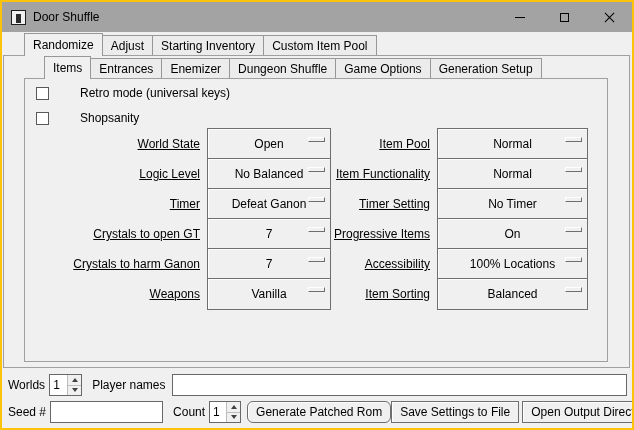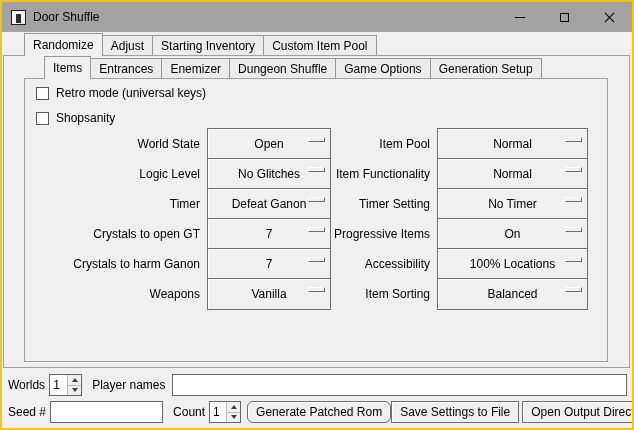--- a/index.html
+++ b/index.html
@@ -87,34 +87,34 @@
   .tab + .tab { margin-left: -1px; }
   .tab.selected {
     height: 23px;
     margin-bottom: -1px;
     background: #f0f0f0;
     position: relative;
     z-index: 3;
   }
 
   
-  .cb-row { position: absolute; left: 34px; display: flex; align-items: center; height: 16px; }
+  .cb-row { position: absolute; left: 34px; display: flex; align-items: center; height: 16px; gap: 24px; }
   .cb-box {
     width: 13px; height: 13px;
     border: 1px solid #58595b;
     background: #fff;
     margin-right: 7px;
   }
 
   
   .opt-col { position: absolute; top: 101px; }
   .opt-col.left-col { left: 3px; }
   .opt-col.right-col { left: 305px; }
   .opt-row { display: flex; align-items: center; height: 22px; margin-bottom: 8px; }
-  .opt-label { text-align: right; white-space: nowrap; }
+  .opt-label { text-align: right; white-space: nowrap; text-decoration: underline; }
   .left-col .opt-label { width: 195px; margin-right: 7px; }
   .right-col .opt-label { width: 123px; margin-right: 7px; }
   .dropdown {
     position: relative;
     height: 32px;
     border: 1px solid #6e6e6e;
     background: #f0f0f0;
     box-shadow: inset 1px 1px 0 #fdfdfd;
     display: flex; align-items: center; justify-content: center;
   }
@@ -241,21 +241,21 @@
       <div class="opt-row">
         <span class="opt-label">World State</span>
         <div class="dropdown">
           <span class="dd-value">Open</span>
           <span class="dd-ind"></span>
         </div>
       </div>
       <div class="opt-row">
         <span class="opt-label">Logic Level</span>
         <div class="dropdown">
-          <span class="dd-value">No Glitches</span>
+          <span class="dd-value">No Balanced</span>
           <span class="dd-ind"></span>
         </div>
       </div>
       <div class="opt-row">
         <span class="opt-label">Timer</span>
         <div class="dropdown">
           <span class="dd-value">Defeat Ganon</span>
           <span class="dd-ind"></span>
         </div>
       </div>

